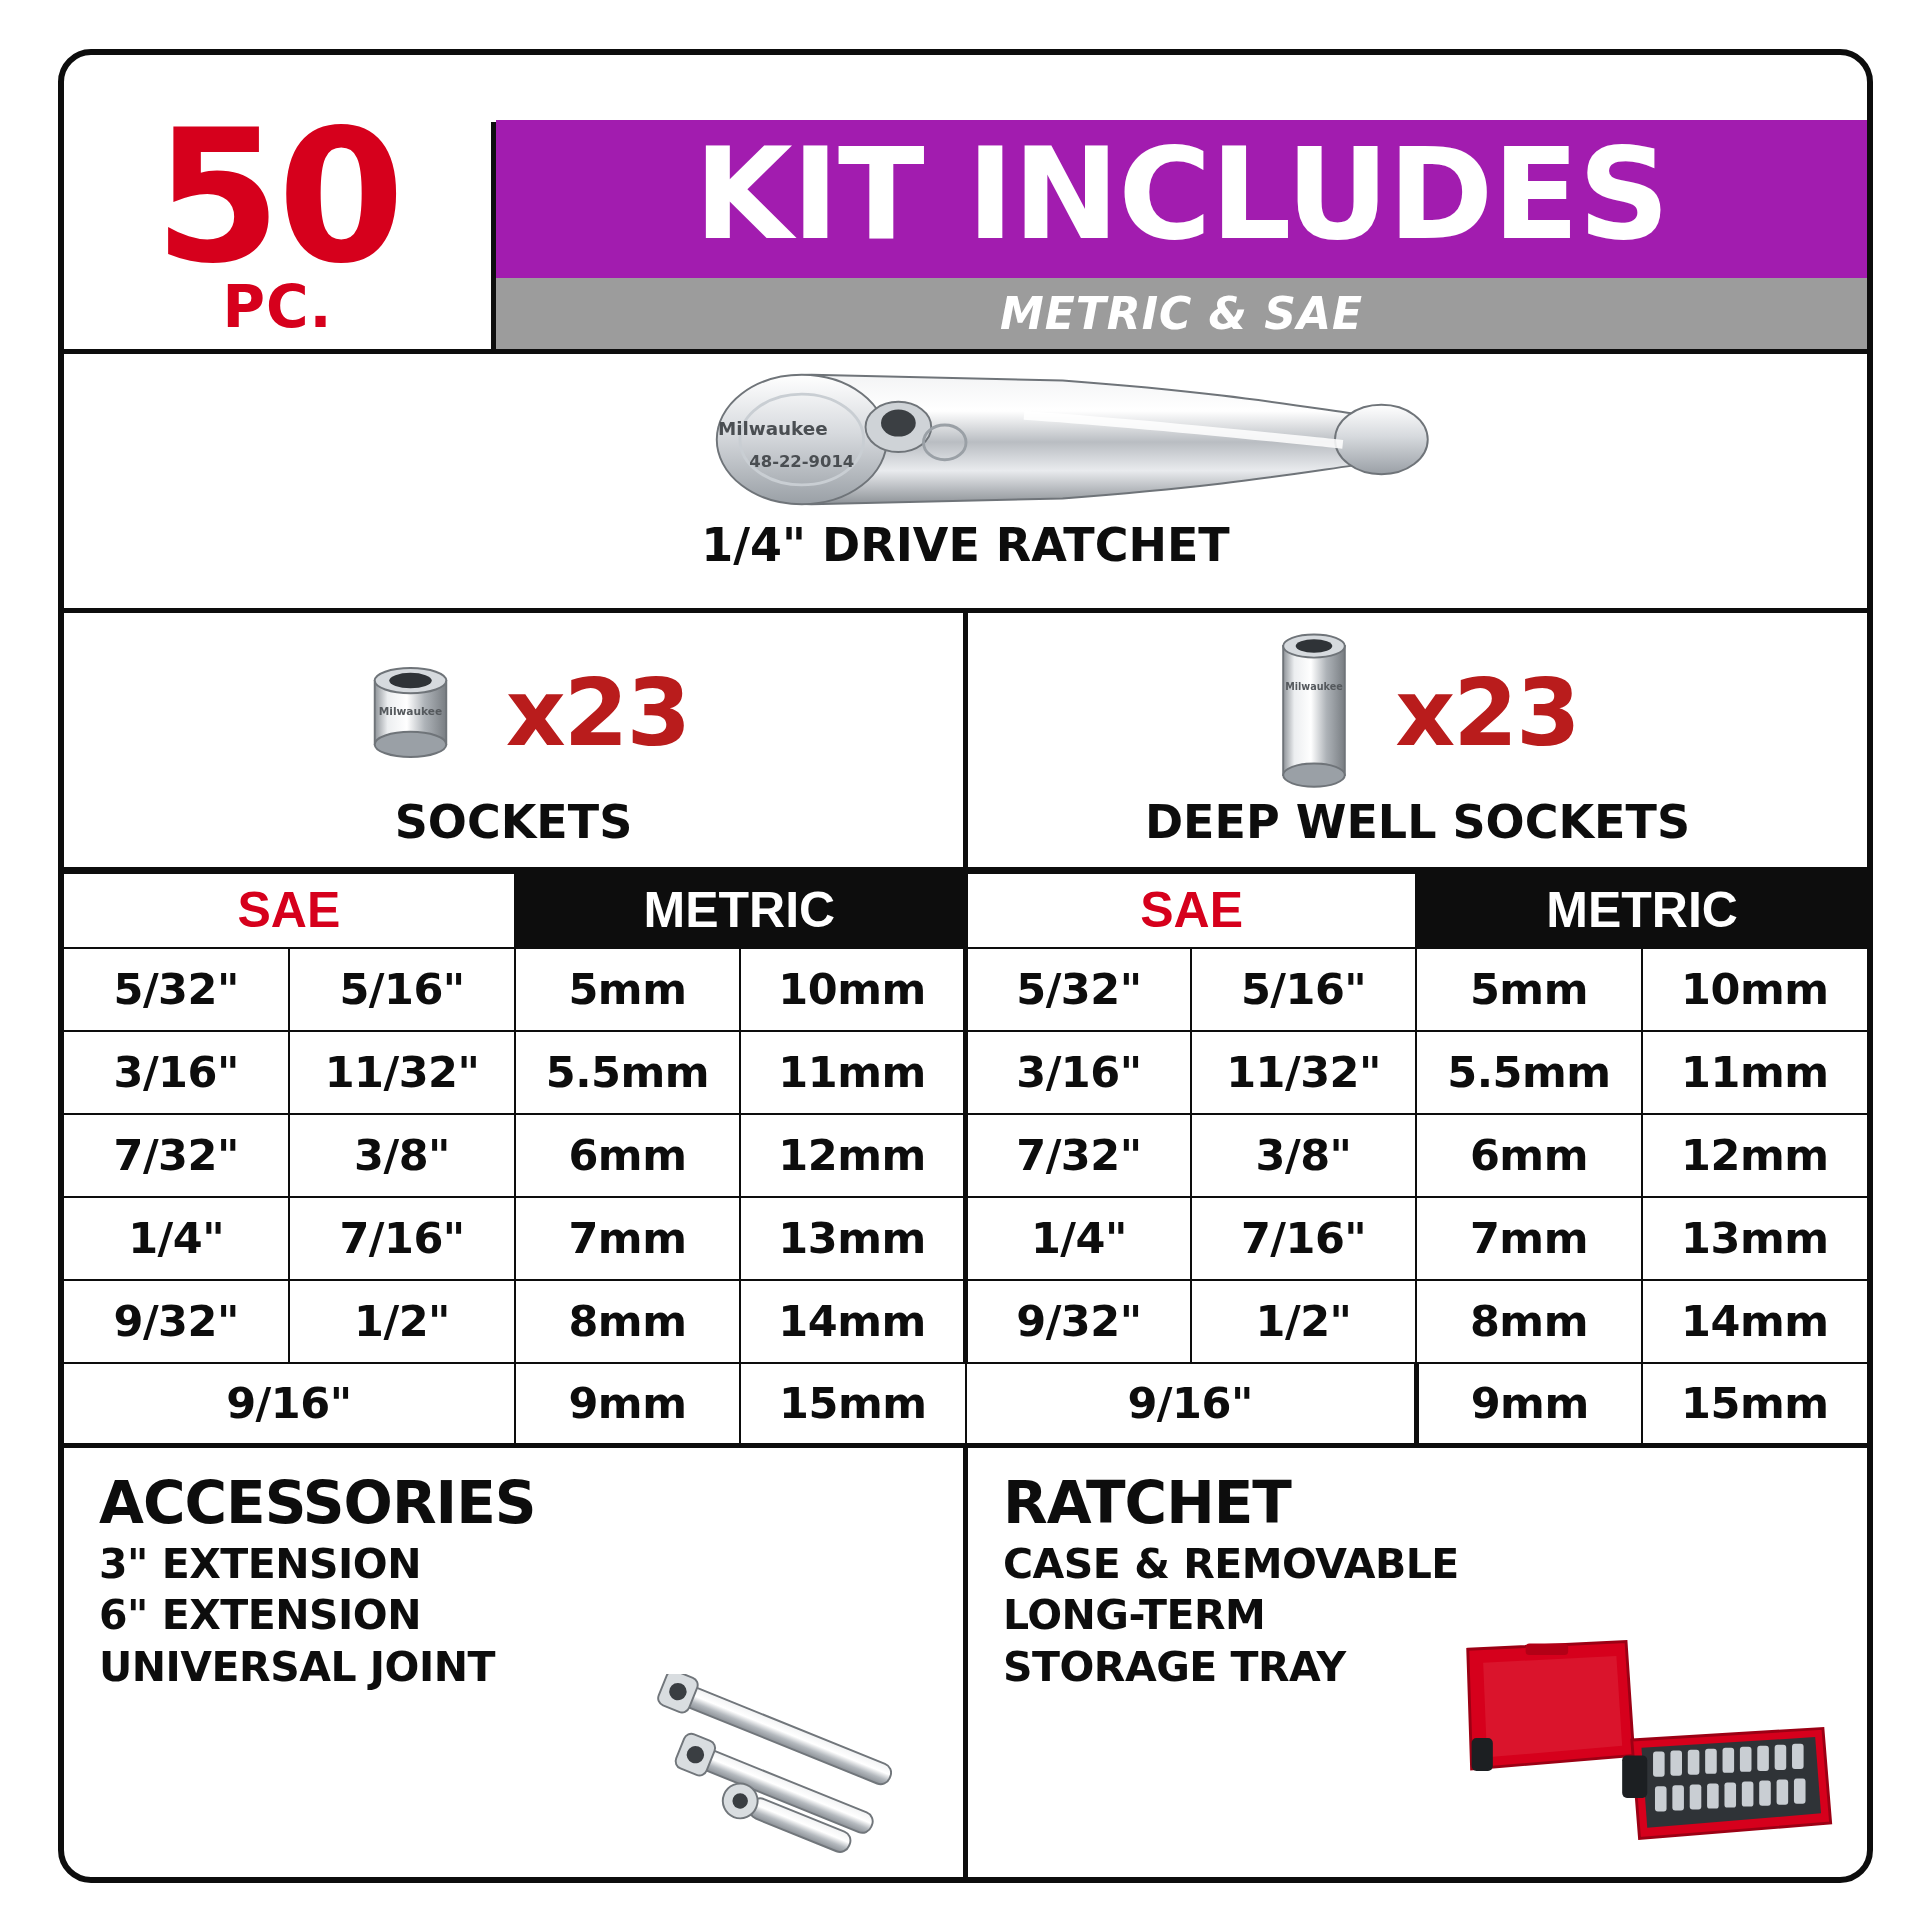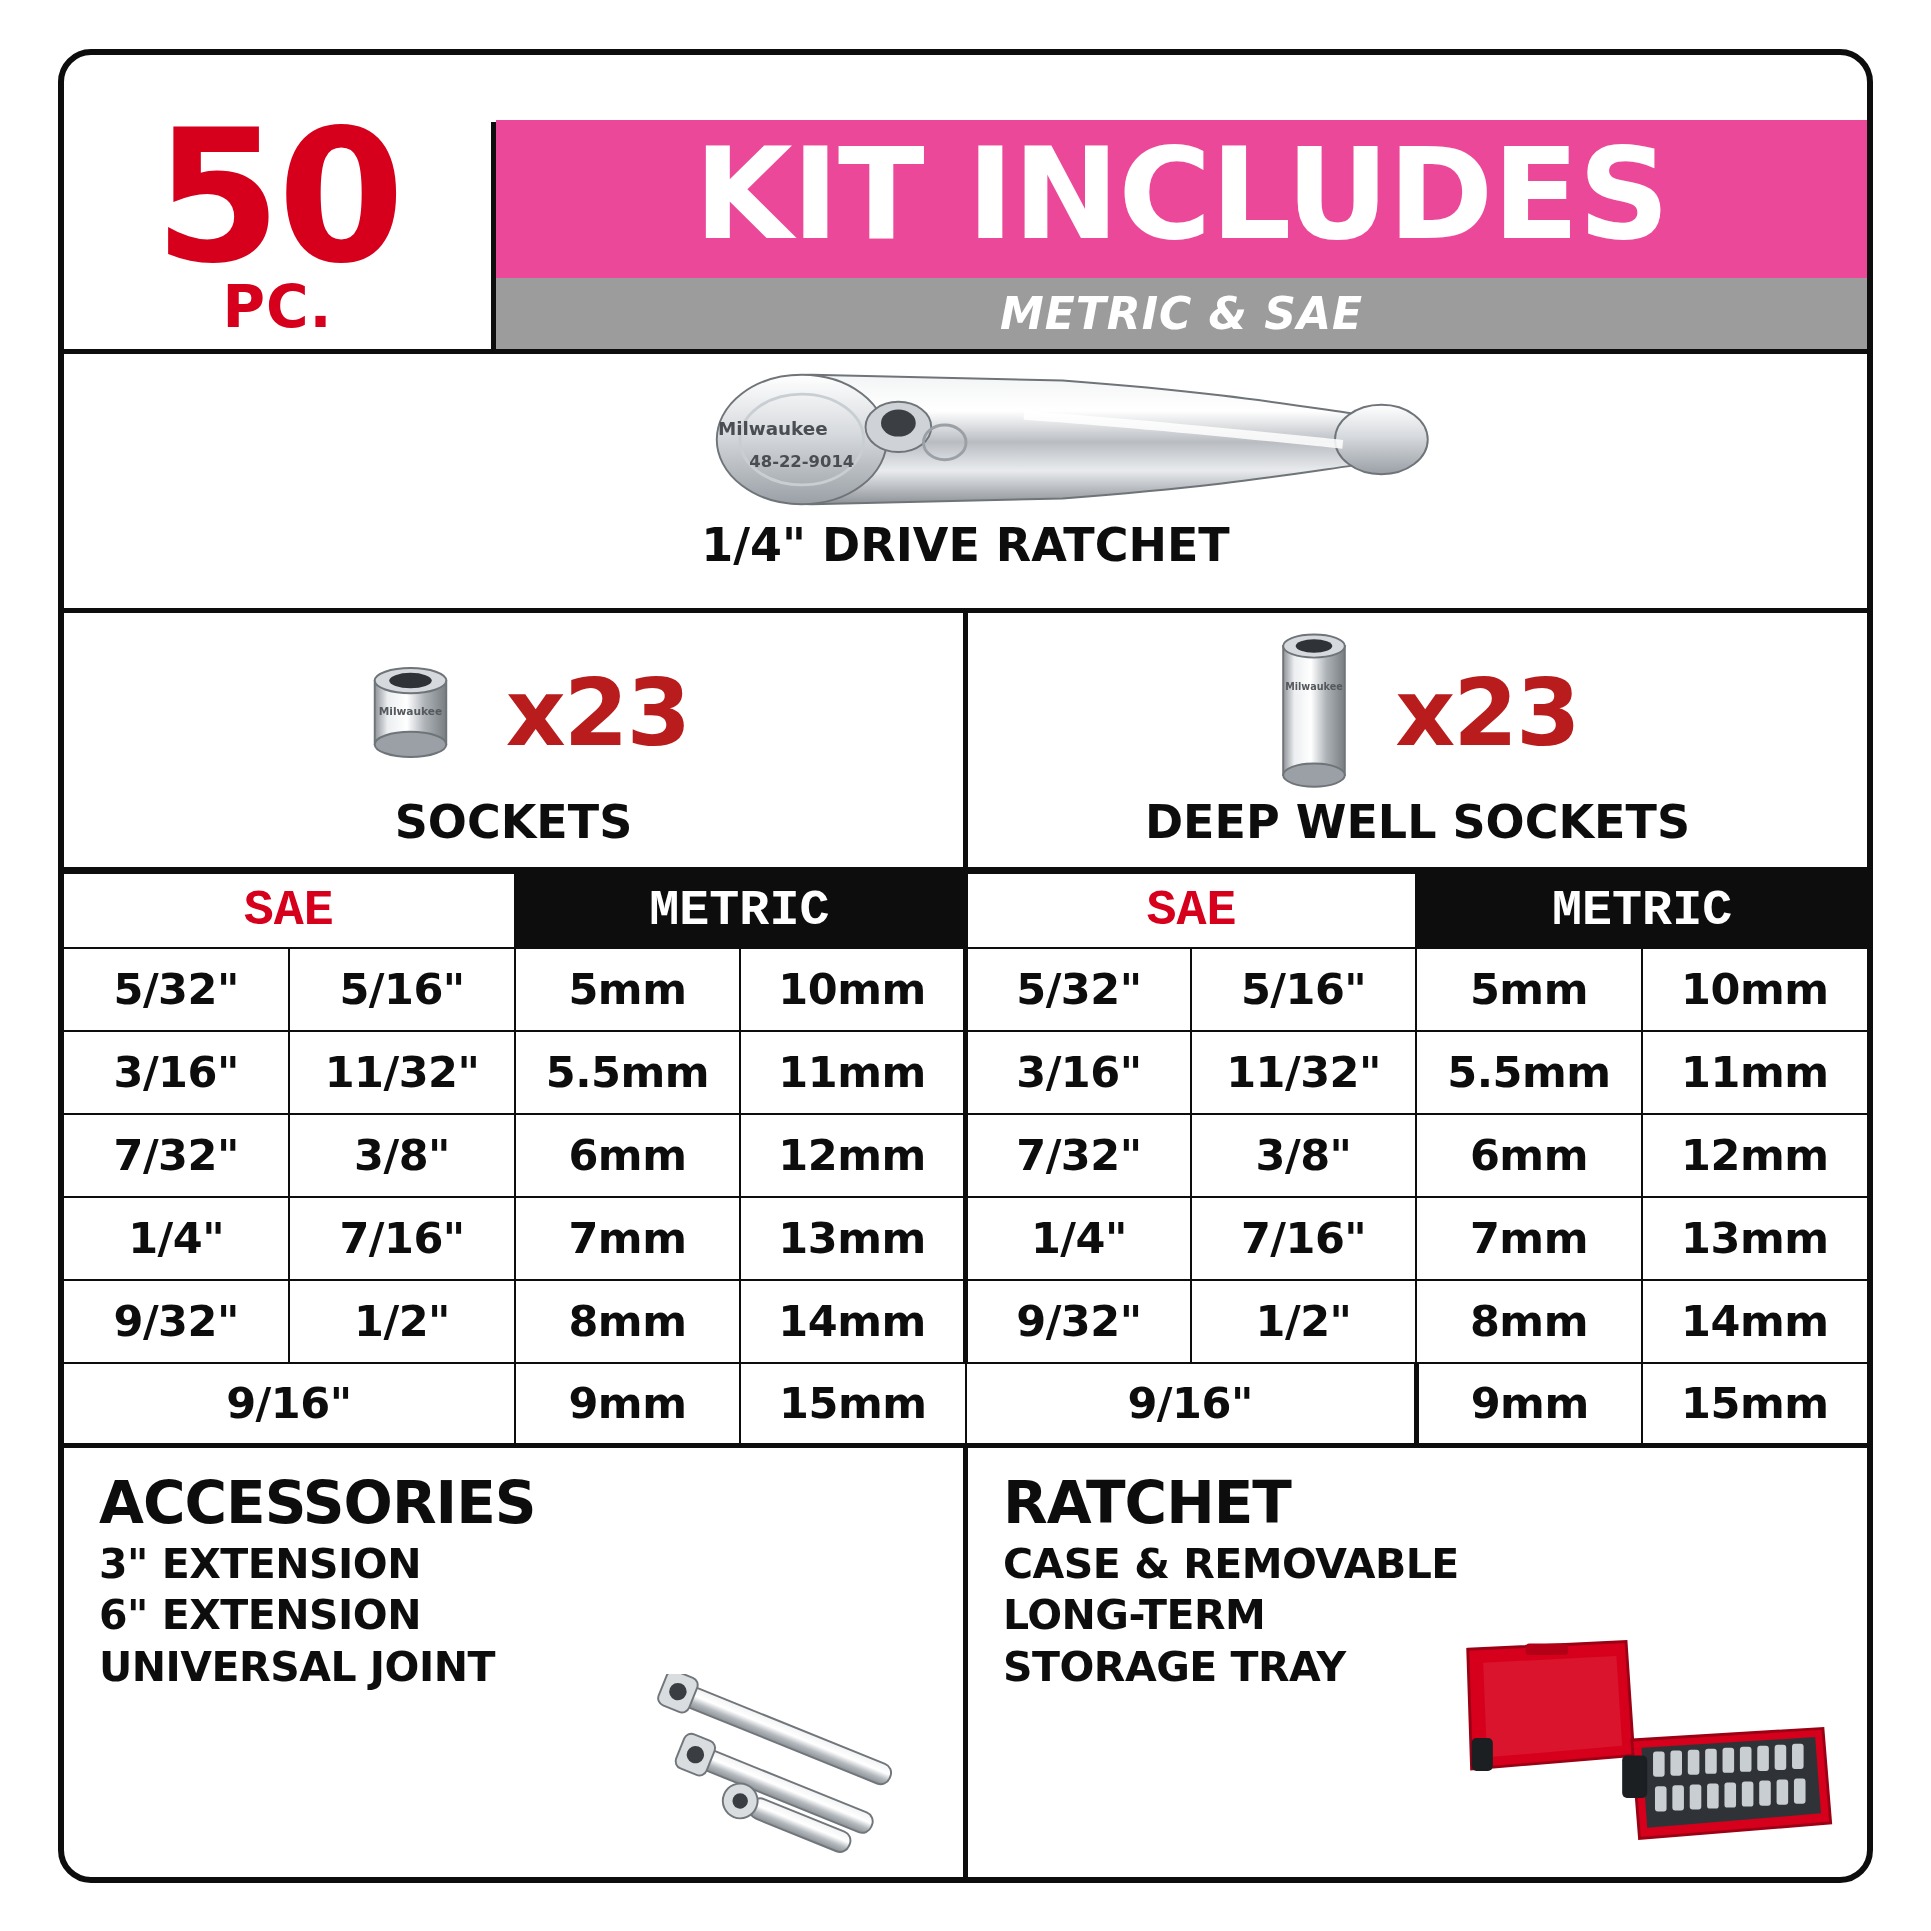--- a/index.html
+++ b/index.html
@@ -53,21 +53,21 @@
     letter-spacing: 1px;
     margin-top: 1px;
     font-family: "DejaVu Sans", sans-serif;
   }
   .header-right {
     flex: 1;
     display: flex; flex-direction: column;
   }
   .kit-includes {
     flex: 1;
-    background: #ec4899;
+    background: #a21caf;
     color: #ffffff;
     display: flex; align-items: center; justify-content: center;
     font-size: 127px;
     font-weight: 900;
     letter-spacing: -1px;
     font-family: "DejaVu Sans", sans-serif;
     padding-bottom: 9.7px;
   }
   .metric-sae-bar {
     height: 71px;
@@ -129,21 +129,21 @@
   .table-wrap { flex: 0 0 auto; }
   table.sizes {
     width: 100%;
     border-collapse: collapse;
     table-layout: fixed;
   }
   table.sizes th {
     height: 75px;
     font-size: 50px;
     font-weight: 900;
-    font-family: Liberation Mono, monospace;
+    font-family: Liberation Sans, sans-serif;
     letter-spacing: 0px;
     border: 2.9px solid #0d0d0d;
   }
   th.sae-head { background: #ffffff; color: #d6001c; }
   th.metric-head { background: #0d0d0d; color: #ffffff; }
   table.sizes td {
     height: 83px;
     text-align: center;
     font-size: 43px;
     font-weight: 900;

